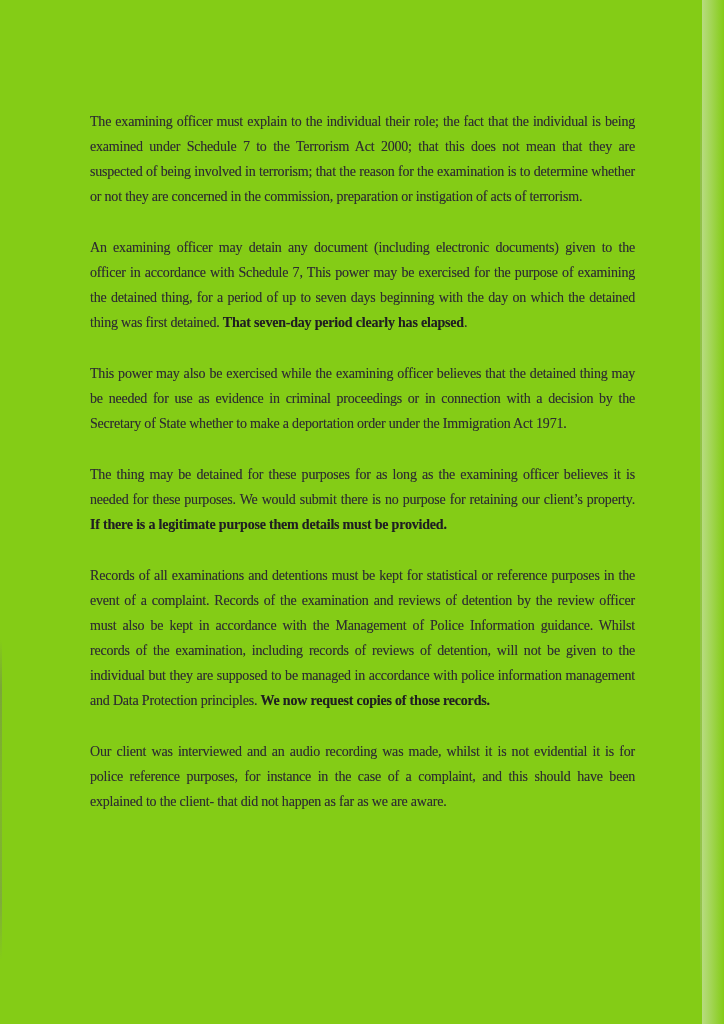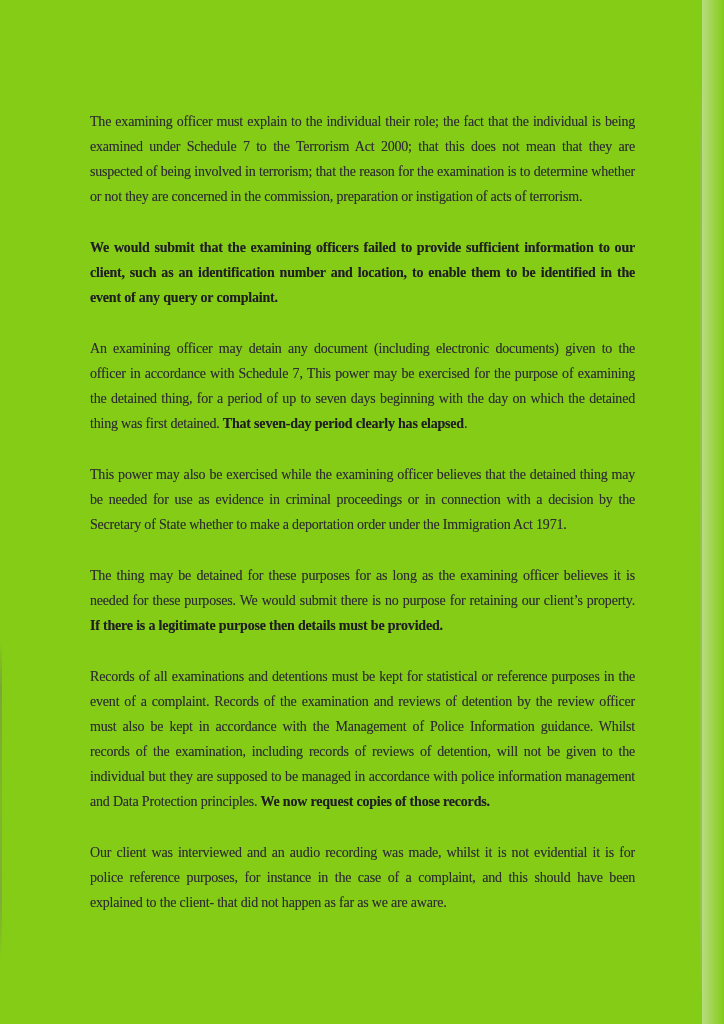--- a/index.html
+++ b/index.html
@@ -79,20 +79,19 @@
 </style>
 </head>
 <body>
 
 <main class="page">
   <div class="artifact-right-band"></div>
   <div class="artifact-right"></div>
   <div class="artifact-left"></div>
   <article class="doc-body" id="paragraphs">
       <p><span>The examining officer must explain to the individual their role; the fact that the individual is being examined under Schedule 7 to the Terrorism Act 2000; that this does not mean that they are suspected of being involved in terrorism; that the reason for the examination is to determine whether or not they are concerned in the commission, preparation or instigation of acts of terrorism.</span></p>
-      <p><span class="b">We would submit that the examining officers failed to provide sufficient information to our client, such as an identification number and location, to enable them to be identified in the event of any query or complaint.</span></p>
       <p><span>An examining officer may detain any document (including electronic documents) given to the officer in accordance with Schedule 7, This power may be exercised for the purpose of examining the detained thing, for a period of up to seven days beginning with the day on which the detained thing was first detained. </span><span class="b">That seven-day period clearly has elapsed</span><span>.</span></p>
       <p><span>This power may also be exercised while the examining officer believes that the detained thing may be needed for use as evidence in criminal proceedings or in connection with a decision by the Secretary of State whether to make a deportation order under the Immigration Act 1971.</span></p>
-      <p><span>The thing may be detained for these purposes for as long as the examining officer believes it is needed for these purposes. We would submit there is no purpose for retaining our client’s property. </span><span class="b">If there is a legitimate purpose then details must be provided.</span></p>
+      <p><span>The thing may be detained for these purposes for as long as the examining officer believes it is needed for these purposes. We would submit there is no purpose for retaining our client’s property. </span><span class="b">If there is a legitimate purpose them details must be provided.</span></p>
       <p><span>Records of all examinations and detentions must be kept for statistical or reference purposes in the event of a complaint. Records of the examination and reviews of detention by the review officer must also be kept in accordance with the Management of Police Information guidance. Whilst records of the examination, including records of reviews of detention, will not be given to the individual but they are supposed to be managed in accordance with police information management and Data Protection principles. </span><span class="b">We now request copies of those records.</span></p>
       <p><span>Our client was interviewed and an audio recording was made, whilst it is not evidential it is for police reference purposes, for instance in the case of a complaint, and this should have been explained to the client- that did not happen as far as we are aware.</span></p>
     </article>
 </main>
 
 </body></html>

